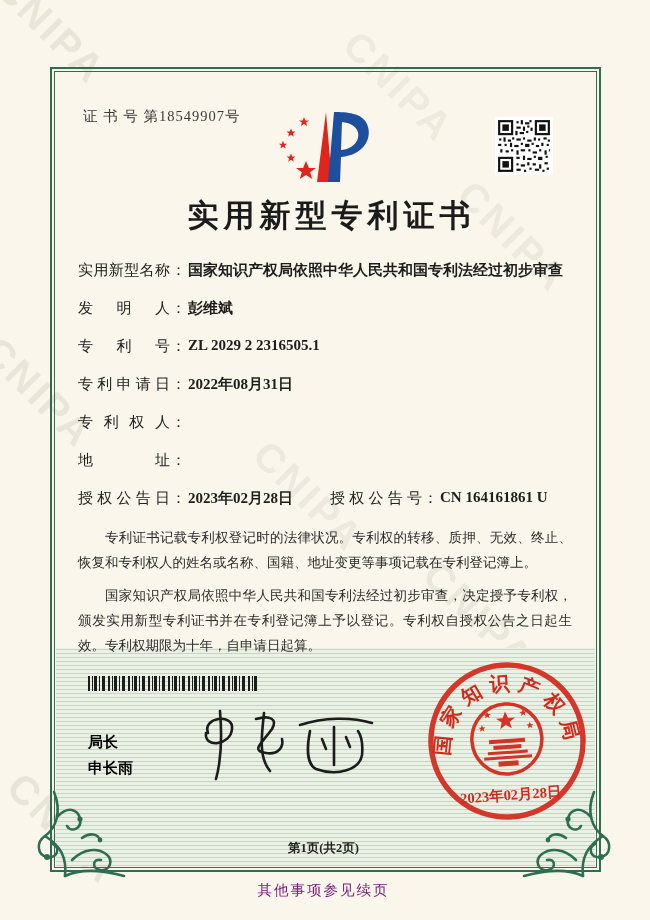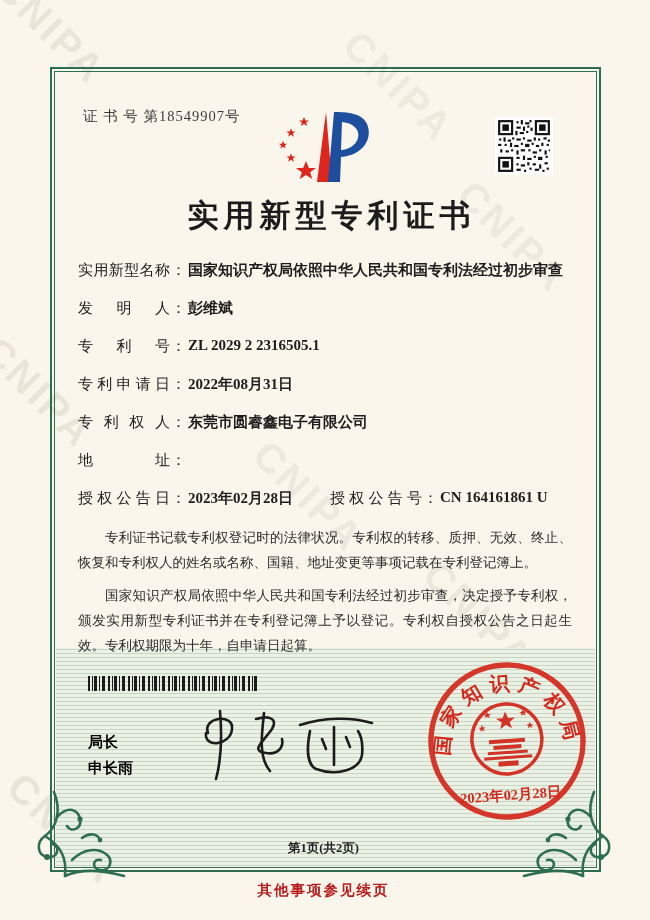--- a/index.html
+++ b/index.html
@@ -58,21 +58,21 @@
   .seal{position:absolute;left:375px;top:592px;width:164px;height:164px;transform:rotate(-4deg);z-index:4;}
 
   .page-ind{position:absolute;left:0;top:773px;width:100%;text-align:center;
             font-size:12.5px;font-weight:700;color:#222;}
 
   .flourish{position:absolute;width:96px;height:96px;z-index:5;}
   .fl-left{left:30px;top:788px;}
   .fl-right{left:522px;top:788px;transform:scaleX(-1);}
 
   .cont-note{position:absolute;left:50px;top:881px;width:547px;text-align:center;
-             font-size:14.5px;font-weight:700;letter-spacing:2px;color:#b91c1c;z-index:3;}
+             font-size:14.5px;font-weight:400;letter-spacing:2px;color:#701a75;z-index:3;}
 </style>
 </head>
 <body>
 
 <span class="wm wm1">CNIPA</span>
 <span class="wm wm2">CNIPA</span>
 <span class="wm wm3">CNIPA</span>
 <span class="wm wm4">CNIPA</span>
 <span class="wm wm5">CNIPA</span>
 <span class="wm wm6">CNIPA</span>
@@ -225,21 +225,20 @@
         <span class="fval">2022年08月31日</span>
     </div>
     <div class="frow">
       <span class="jlabel">
           <i>专</i>
           <i>利</i>
           <i>权</i>
           <i>人</i>
         </span>
         <span class="colon">：</span>
-        <span class="fval">东莞市圆睿鑫电子有限公司</span>
     </div>
     <div class="frow">
       <span class="jlabel">
           <i>地</i>
           <i>址</i>
         </span>
         <span class="colon">：</span>
     </div>
     <div class="frow">
       <span class="pair pair1">

